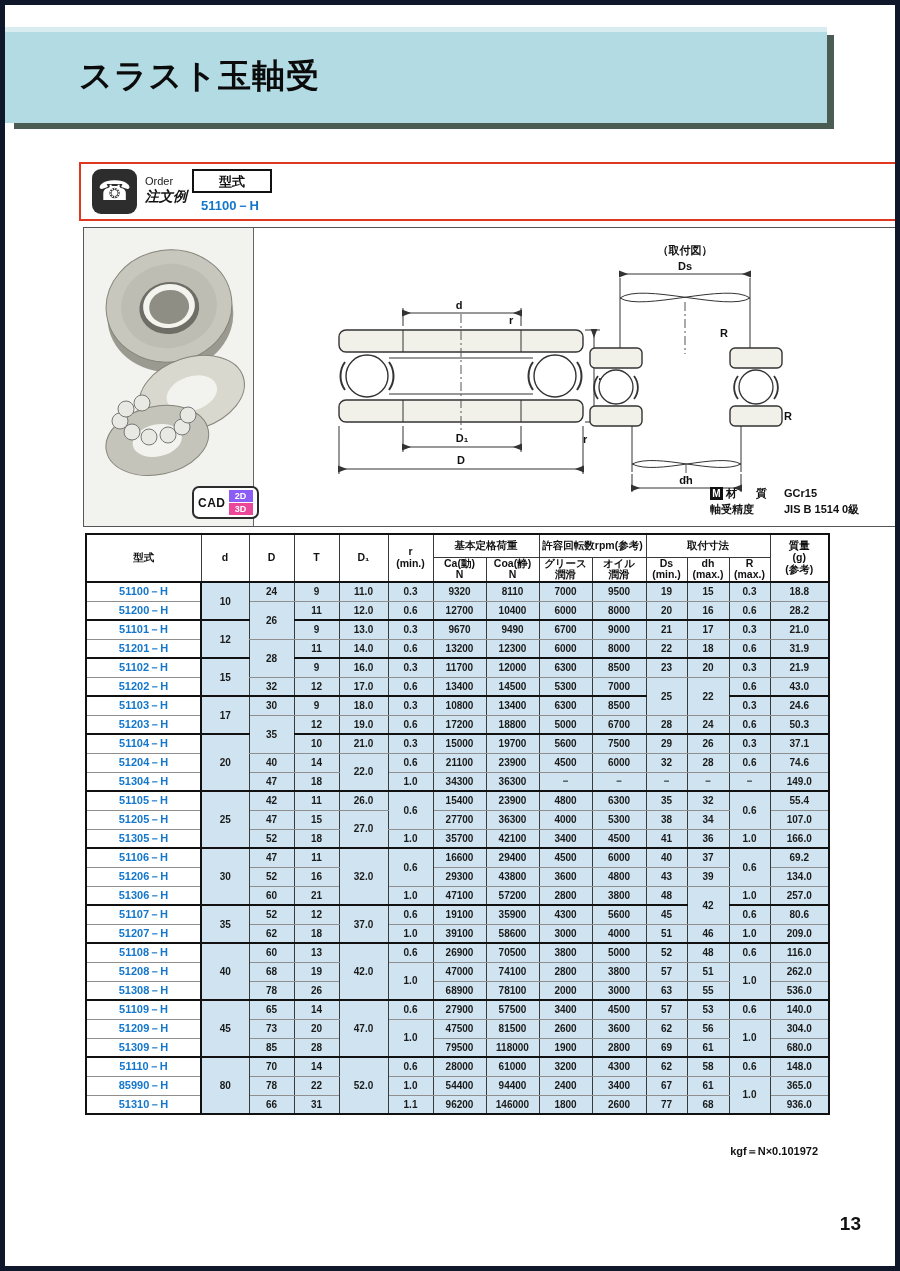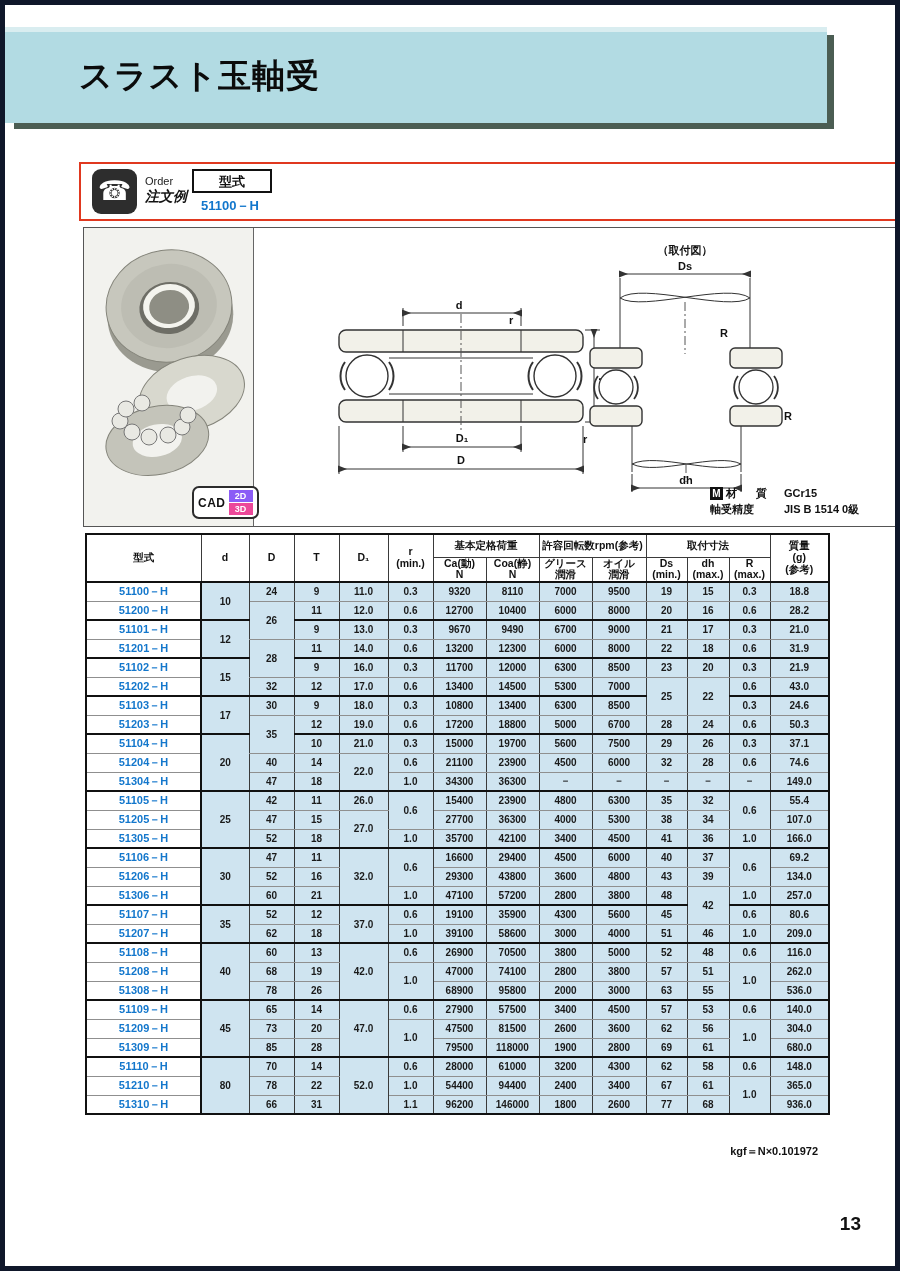--- a/index.html
+++ b/index.html
@@ -612,21 +612,21 @@
           <td>57</td>
           <td>51</td>
           <td rowspan="2">1.0</td>
           <td>262.0</td>
         </tr>
         <tr>
           <td class="model">51308－H</td>
           <td>78</td>
           <td>26</td>
           <td>68900</td>
-          <td>95800</td>
+          <td>78100</td>
           <td>2000</td>
           <td>3000</td>
           <td>63</td>
           <td>55</td>
           <td>536.0</td>
         </tr>
         <tr class="grp">
           <td class="model">51109－H</td>
           <td rowspan="3">45</td>
           <td>65</td>
@@ -678,21 +678,21 @@
           <td>28000</td>
           <td>61000</td>
           <td>3200</td>
           <td>4300</td>
           <td>62</td>
           <td>58</td>
           <td>0.6</td>
           <td>148.0</td>
         </tr>
         <tr>
-          <td class="model">51210－H</td>
+          <td class="model">85990－H</td>
           <td>78</td>
           <td>22</td>
           <td>1.0</td>
           <td>54400</td>
           <td>94400</td>
           <td>2400</td>
           <td>3400</td>
           <td>67</td>
           <td>61</td>
           <td rowspan="2">1.0</td>

